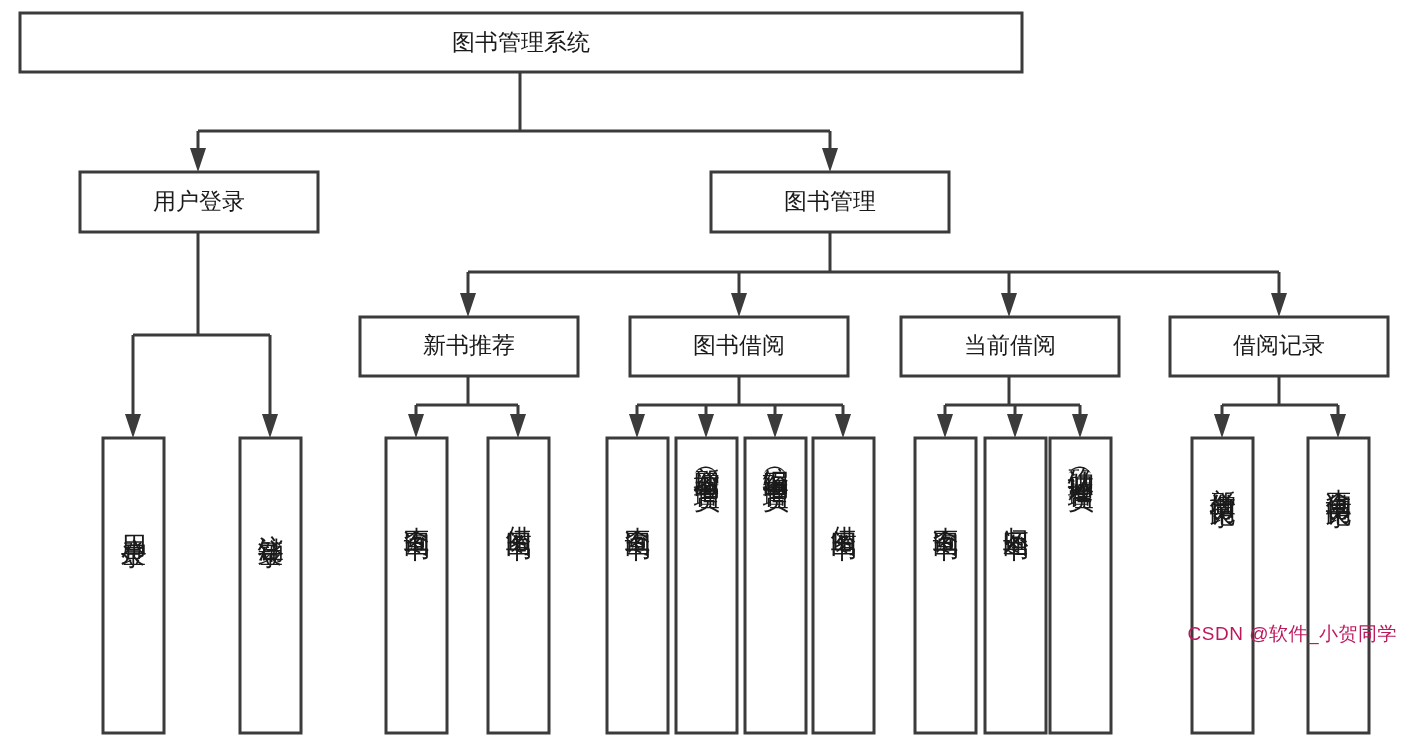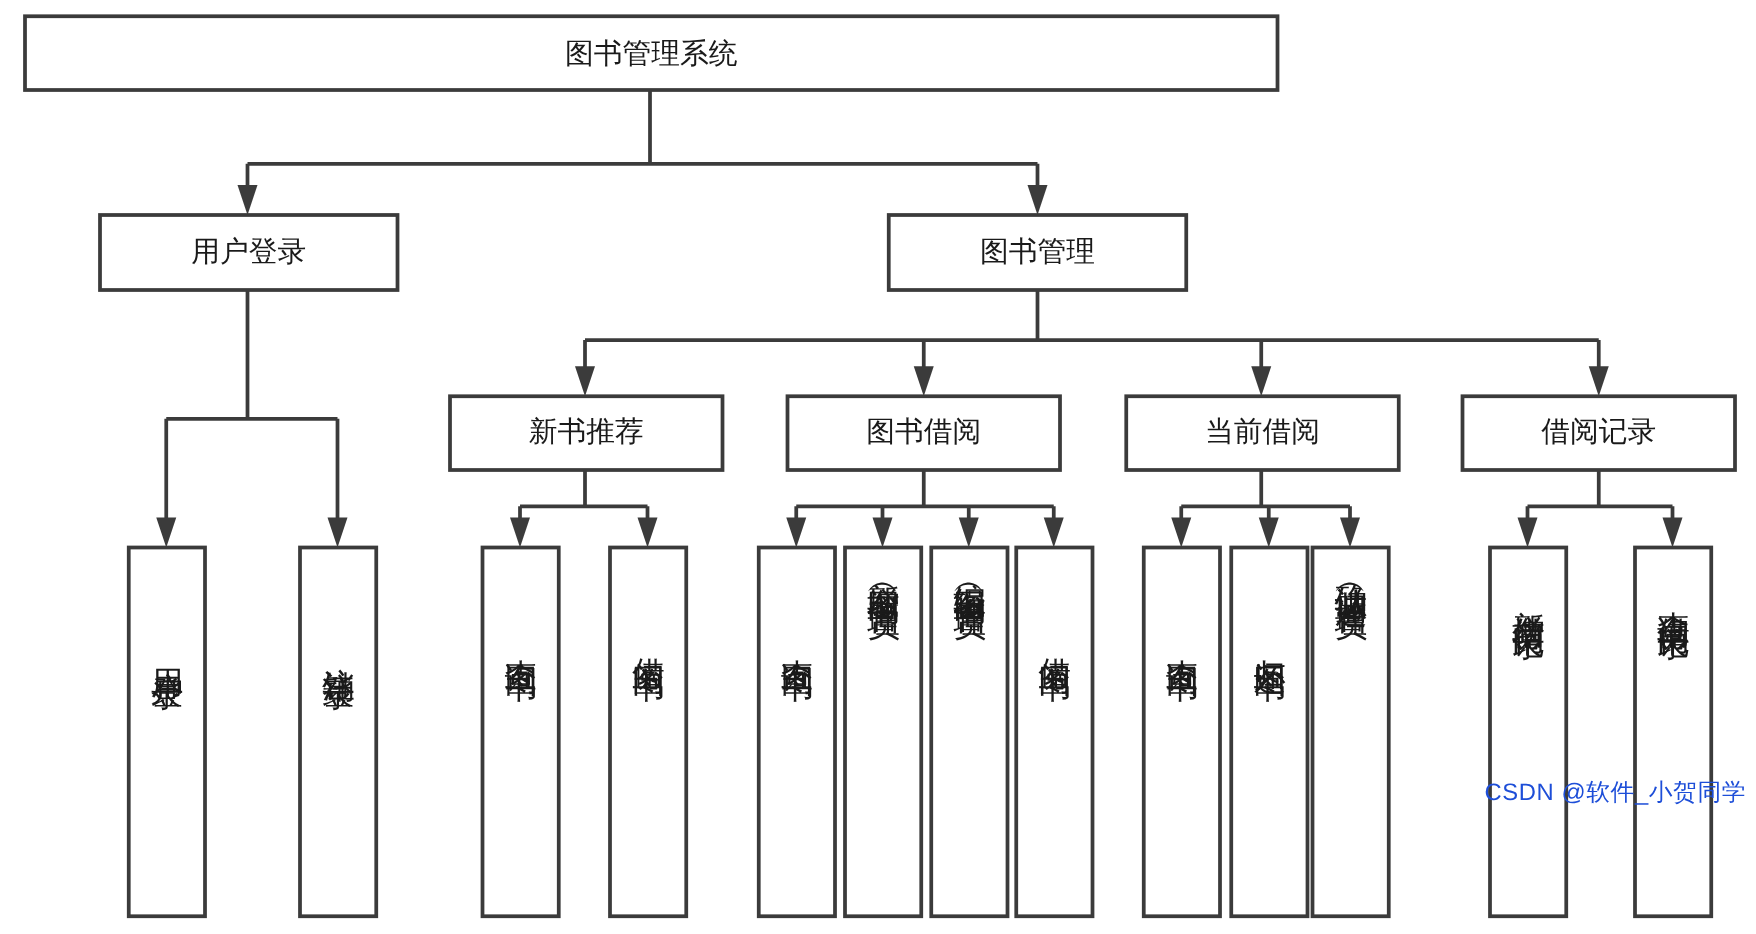--- a/index.html
+++ b/index.html
@@ -70,21 +70,21 @@
     letter-spacing: 3px;
     color: #1a1a1a;
     white-space: nowrap;
   }
   .watermark {
     position: absolute;
     right: 8px;
     bottom: 4px;
     font-family: "Liberation Sans", "DejaVu Sans", sans-serif;
     font-size: 19px;
-    color: #1d4ed8;
+    color: #be185d;
     letter-spacing: 0.5px;
     white-space: nowrap;
   }
 </style>
 </head>
 <body>
 
 <div id="diagram-root">
 
   <svg class="flow-svg" viewBox="0 0 1405 747">

